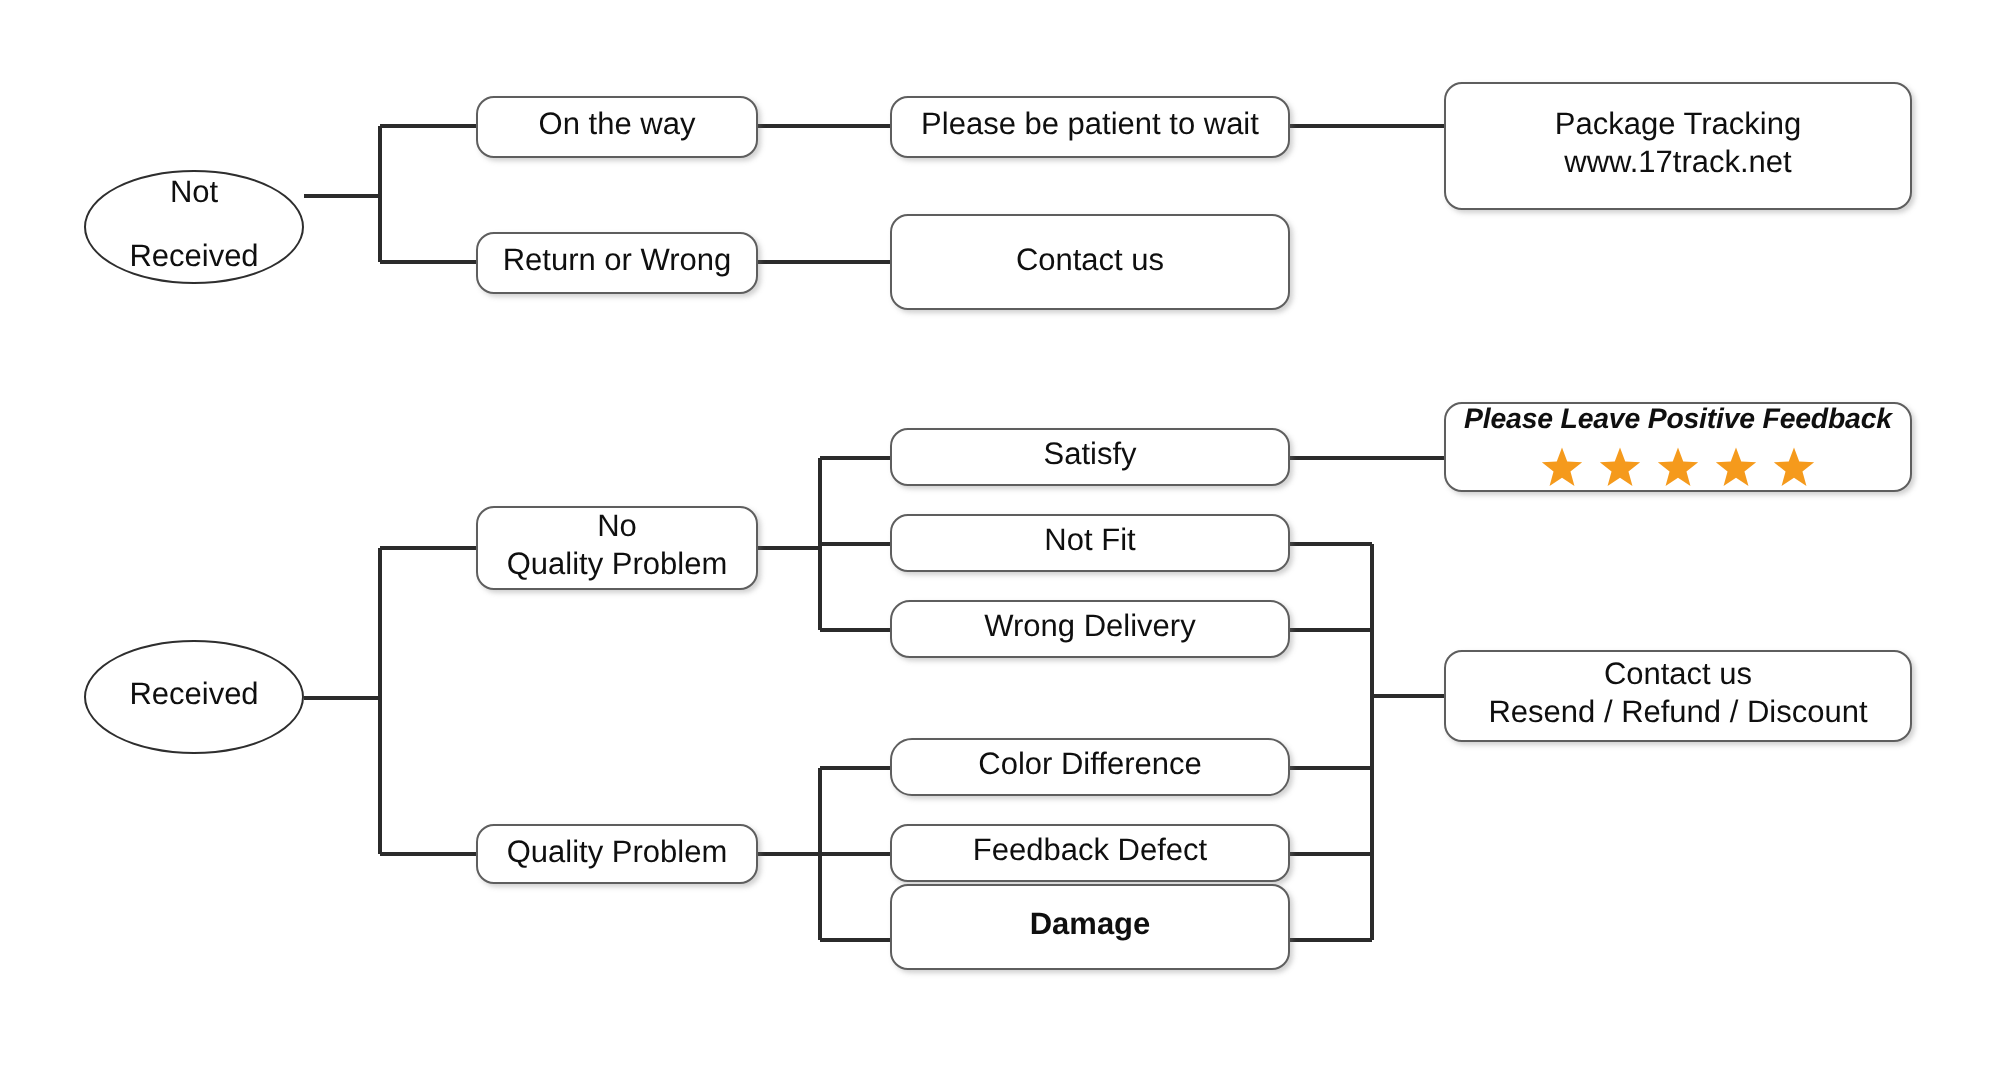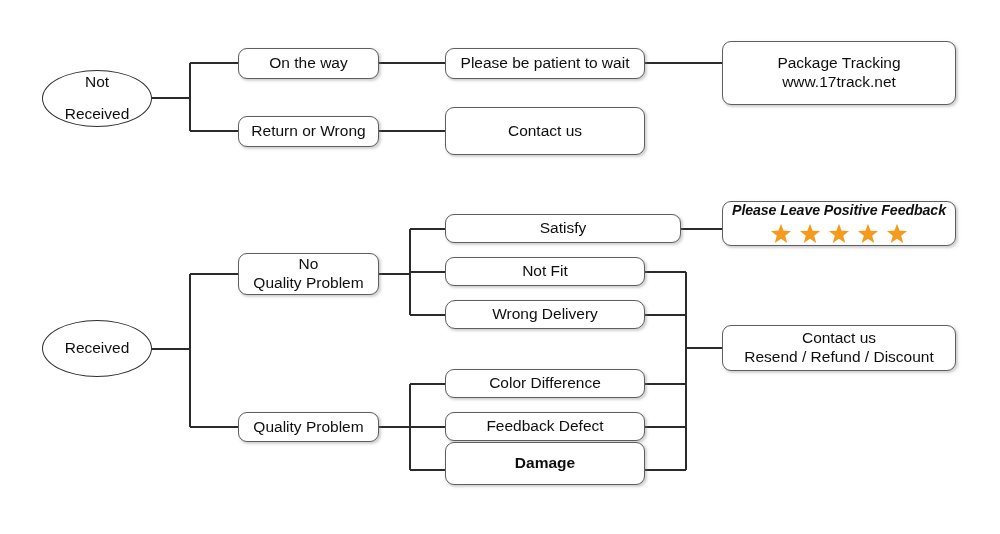--- a/index.html
+++ b/index.html
@@ -103,21 +103,21 @@
       <line x1="645" y1="272" x2="686" y2="272"></line>
       <line x1="645" y1="315" x2="686" y2="315"></line>
       <line x1="645" y1="384" x2="686" y2="384"></line>
       <line x1="645" y1="427" x2="686" y2="427"></line>
       <line x1="645" y1="470" x2="686" y2="470"></line>
       <line x1="686" y1="272" x2="686" y2="470"></line>
       <line x1="686" y1="348" x2="722" y2="348"></line>
     </g>
   </svg>
 
-  <div class="node ellipse" style="left:42px; top:70px; width:110px; height:57px;gap:13px;">
+  <div class="node ellipse" style="left:42px; top:85px; width:110px; height:57px;gap:13px;">
     <span class="ln">Not</span>
     <span class="ln">Received</span>
   </div>
 
   <div class="node rbox" style="left:238px; top:48px; width:141px; height:31px;">
     <span class="ln">On the way</span>
   </div>
 
   <div class="node rbox" style="left:238px; top:116px; width:141px; height:31px;">
     <span class="ln">Return or Wrong</span>
@@ -142,33 +142,33 @@
 
   <div class="node rbox" style="left:238px; top:253px; width:141px; height:42px;">
     <span class="ln">No</span>
     <span class="ln">Quality Problem</span>
   </div>
 
   <div class="node rbox" style="left:238px; top:412px; width:141px; height:30px;">
     <span class="ln">Quality Problem</span>
   </div>
 
-  <div class="node rbox" style="left:445px; top:214px; width:236px; height:29px;">
+  <div class="node rbox" style="left:445px; top:214px; width:200px; height:29px;">
     <span class="ln">Satisfy</span>
   </div>
 
   <div class="node rbox" style="left:445px; top:257px; width:200px; height:29px;">
     <span class="ln">Not Fit</span>
   </div>
 
   <div class="node rbox" style="left:445px; top:300px; width:200px; height:29px;border-radius:10px;">
     <span class="ln">Wrong Delivery</span>
   </div>
 
-  <div class="node rbox" style="left:445px; top:369px; width:200px; height:29px;">
+  <div class="node rbox" style="left:445px; top:369px; width:200px; height:29px;border-radius:11px;">
     <span class="ln">Color Difference</span>
   </div>
 
   <div class="node rbox" style="left:445px; top:412px; width:200px; height:29px;">
     <span class="ln">Feedback Defect</span>
   </div>
 
   <div class="node rbox" style="left:445px; top:442px; width:200px; height:43px;font-weight:bold;">
     <span class="ln">Damage</span>
   </div>

